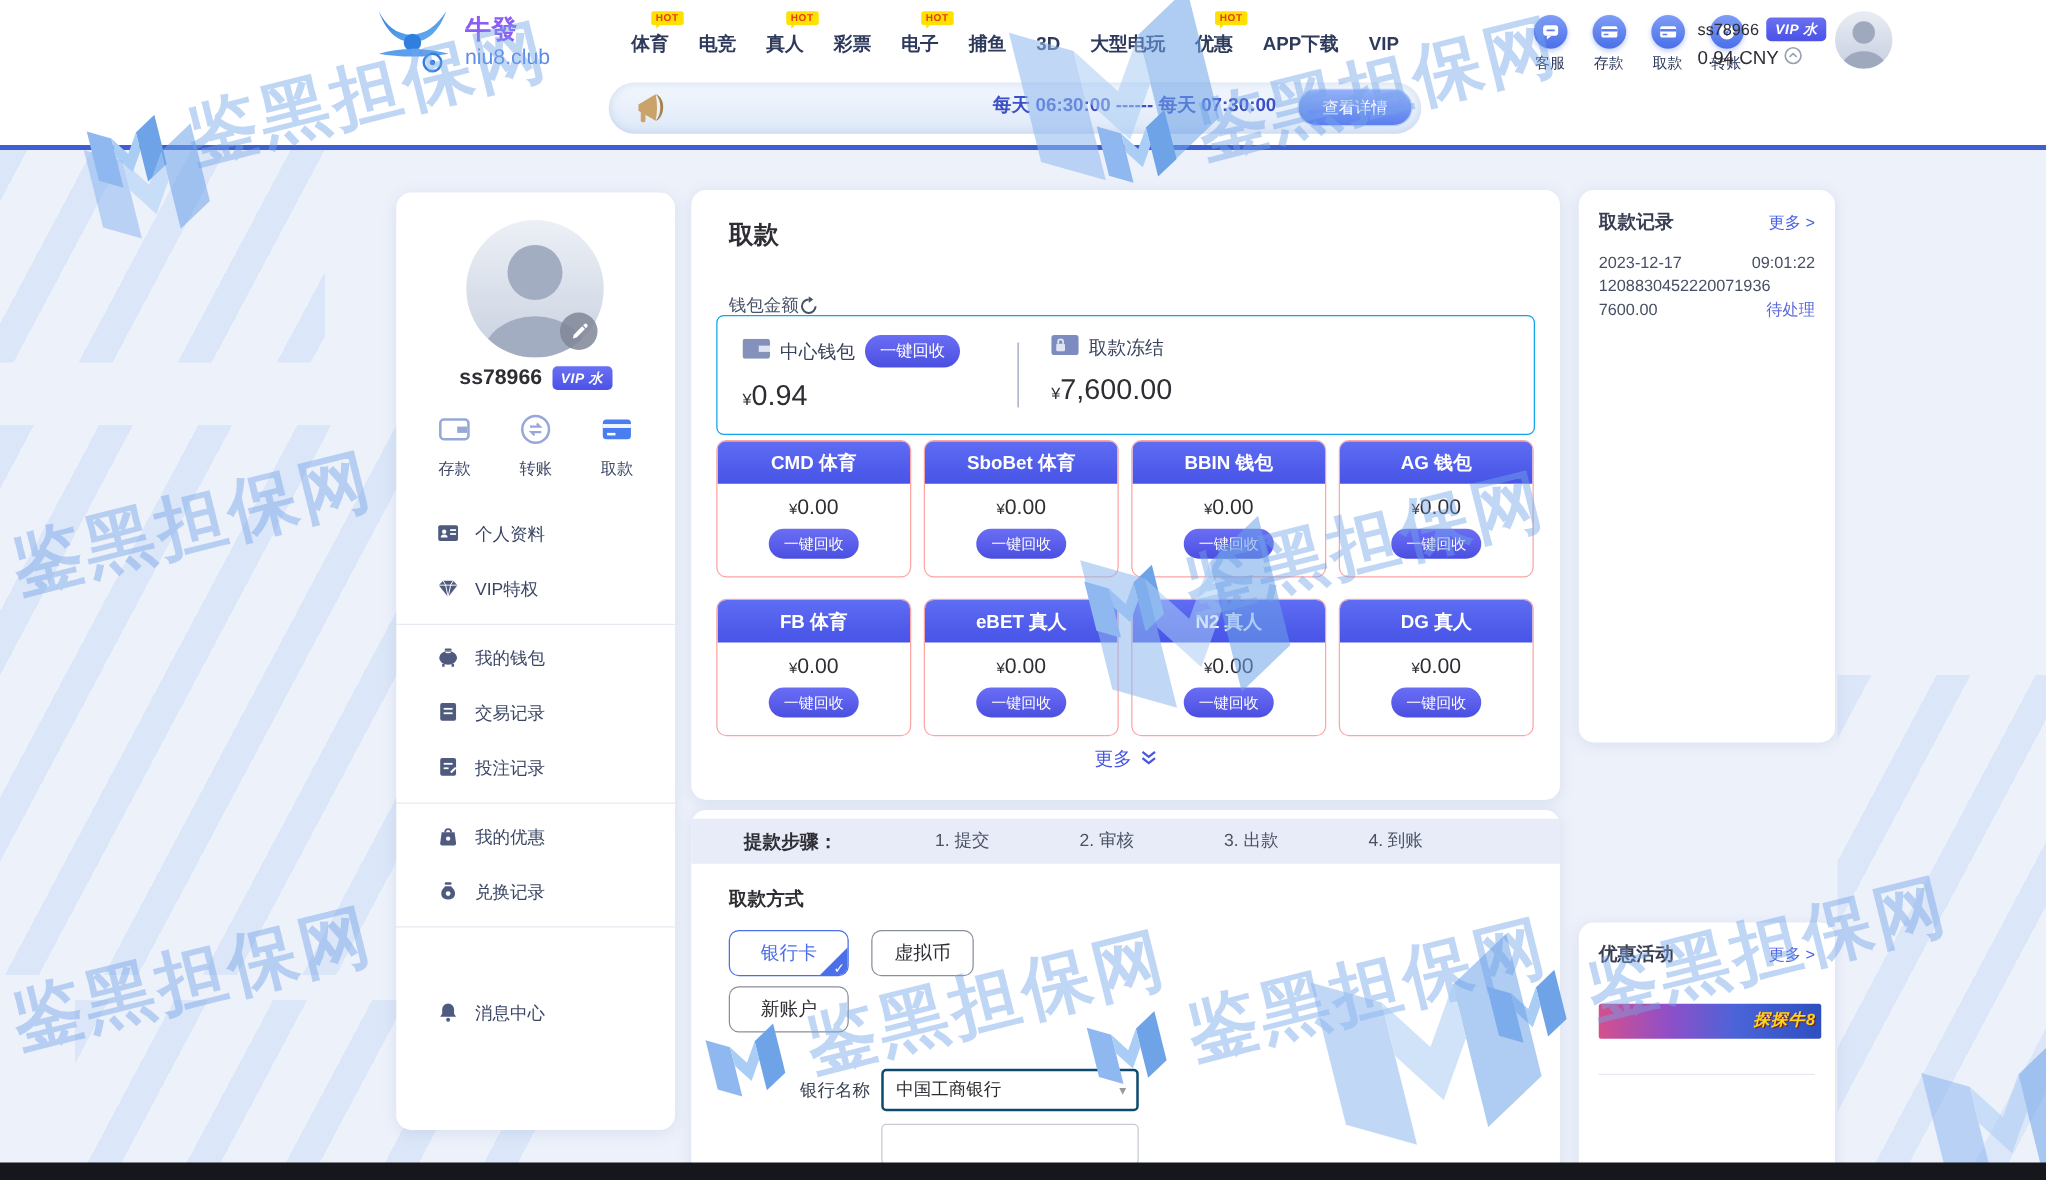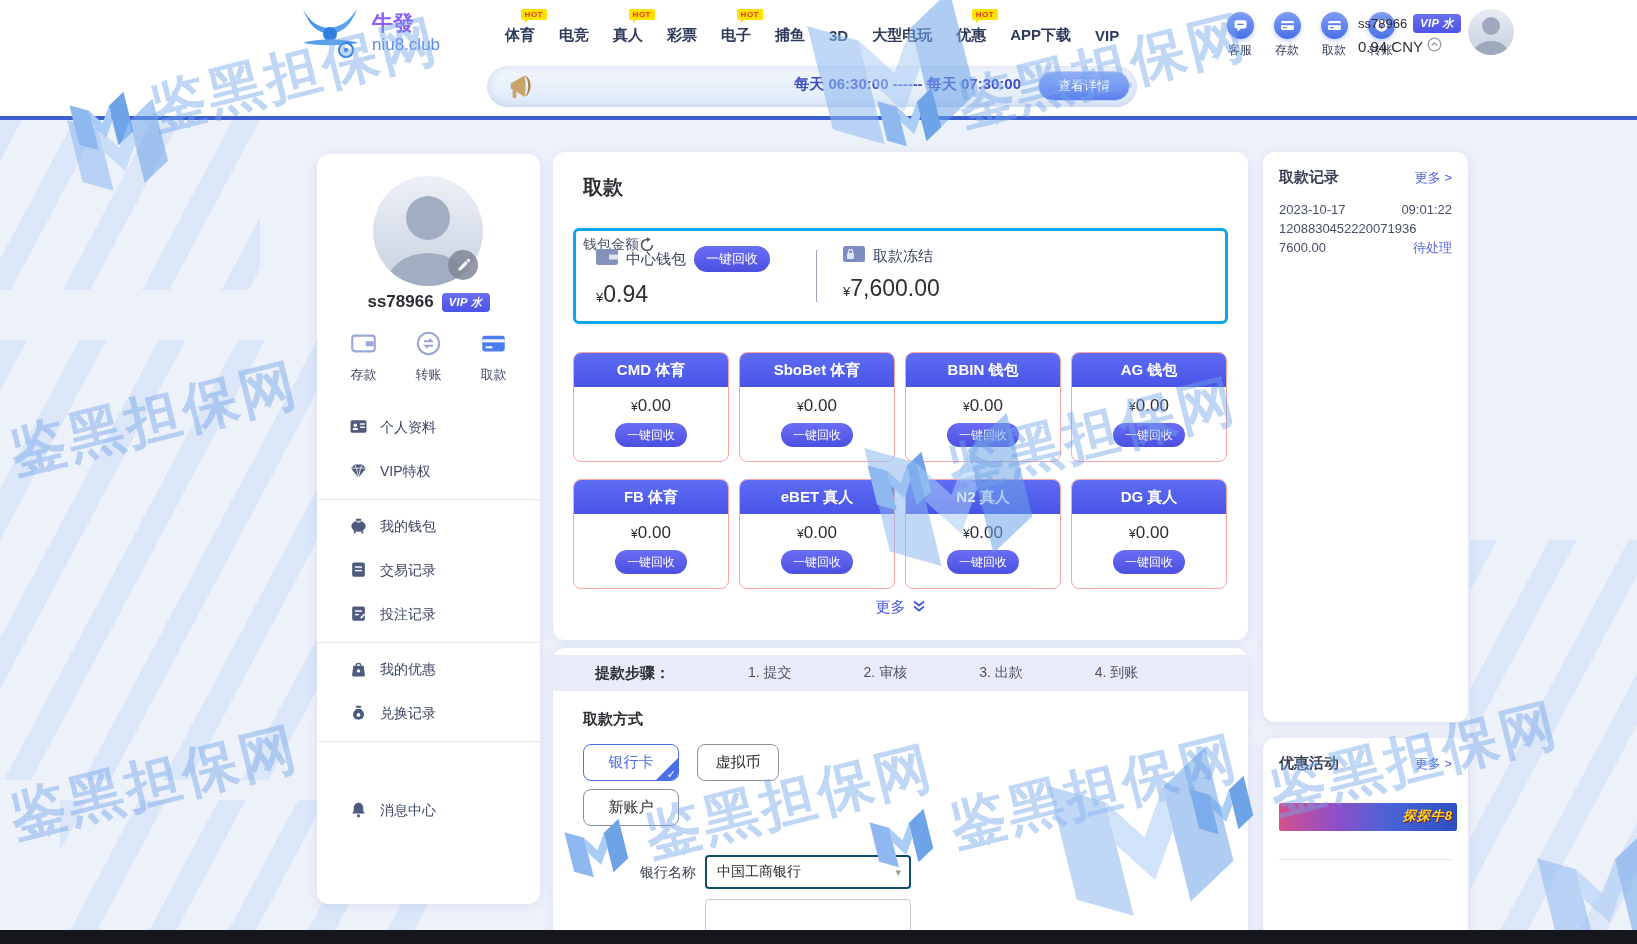--- a/index.html
+++ b/index.html
@@ -64,21 +64,21 @@
   .sb-item span { font-size:14px; color:#3a4664; }
   .sb-div { border-top:1px solid #e8eaf2; margin:5px 0; }
   .sb-spacer { height:42px; }
 
   
   .main-a { left:553px; top:152px; width:695px; height:488px; }
   .m-title { position:absolute; left:30px; top:22px; font-size:20px; font-weight:bold; color:#2d2d33; }
   .m-sub { position:absolute; left:30px; top:60px; display:flex; align-items:center; gap:0;margin-top:24px; }
   .m-sub span { font-size:14px; color:#4a5266; }
   .refresh-btn { cursor:pointer; display:flex; }
-  .ov-box { position:absolute; left:20px; top:76px; width:655px; height:96px; border:3px solid #0ea5e9; border-radius:6px;
+  .ov-box { position:absolute; left:20px; top:100px; width:655px; height:96px; border:1px solid #0ea5e9; border-radius:6px;
             display:flex; align-items:stretch; }
   .ov-col { padding:15px 0 0 20px; }
   .ov-col.right { padding-left:26px; }
   .ov-row { display:flex; align-items:center; gap:8px; }
   .ov-row .lbl { font-size:15px; color:#39425c; }
   .ov-amt { margin-top:9px; color:#2d2d33; }
   .ov-amt .cur { font-size:13px; }
   .ov-amt .val { font-size:23px; }
   .ov-div { width:1px; background:#9aa2bc; align-self:center; height:52px; margin-left:36px; }
   .pill { height:26px; padding:0 12px; border-radius:13px; border:none; background:linear-gradient(180deg,#6a6ef5,#4b4fe0);
@@ -107,21 +107,21 @@
   .method.sel::after { content:''; position:absolute; right:-1px; bottom:-1px; border-left:24px solid transparent;
                        border-bottom:24px solid #4a6fe8; }
   .method.sel::before { content:'✓'; position:absolute; right:2px; bottom:-1px; color:#fff; font-size:11px; z-index:1; }
   .bank-label { position:absolute; left:87px; top:216px; font-size:14px; color:#3a4254; }
   .bank-select { position:absolute; left:152px; top:207px; width:206px; height:34px; border:2px solid #0c4a6e; border-radius:4px;
                  background:#fff; display:flex; align-items:center; padding:0 22px 0 10px; font-size:14px; color:#2d2d33; cursor:pointer; }
   .bank-select .chev { position:absolute; right:8px; color:#999; font-size:11px; }
   .input2 { position:absolute; left:152px; top:251px; width:206px; height:33px; border:1px solid #c6cad6; border-radius:4px; background:#fff; }
 
   
-  .right1 { left:1263px; top:152px; width:205px; height:570px; padding:16px; }
+  .right1 { left:1263px; top:152px; width:205px; height:442px; padding:16px; }
   .right2 { left:1263px; top:738px; width:205px; height:206px; padding:16px; }
   .r-head { display:flex; justify-content:space-between; align-items:center; }
   .r-title { font-size:15px; font-weight:600; color:#383f52; }
   .r-more { font-size:13px; color:#4a5fe8; cursor:pointer; }
   .rec { margin-top:13px; font-size:13px; color:#464f63; line-height:19px; }
   .rec-row { display:flex; justify-content:space-between; }
   .rec-status { color:#5b6ade; }
   .banner { margin-top:30px; width:178px; height:28px; border-radius:2px; position:relative; cursor:pointer; overflow:hidden;
             background:linear-gradient(90deg,#d4508e 0%,#8e4fc8 32%,#4a64d8 62%,#2e4fc0 100%); }
   .banner-txt { position:absolute; right:4px; top:4px; font-size:13px; font-weight:bold; font-style:italic;
@@ -490,21 +490,21 @@
   <div class="input2"></div>
 </div>
 
 <div class="card right1">
   <div class="r-head">
     <span class="r-title">取款记录</span>
     <span class="r-more">更多 &gt;</span>
   </div>
   <div class="rec">
     <div class="rec-row">
-      <span>2023-10-17</span>
+      <span>2023-12-17</span>
       <span>09:01:22</span>
     </div>
     <div>1208830452220071936</div>
     <div class="rec-row">
       <span>7600.00</span>
       <span class="rec-status">待处理</span>
     </div>
   </div>
 </div>
 

